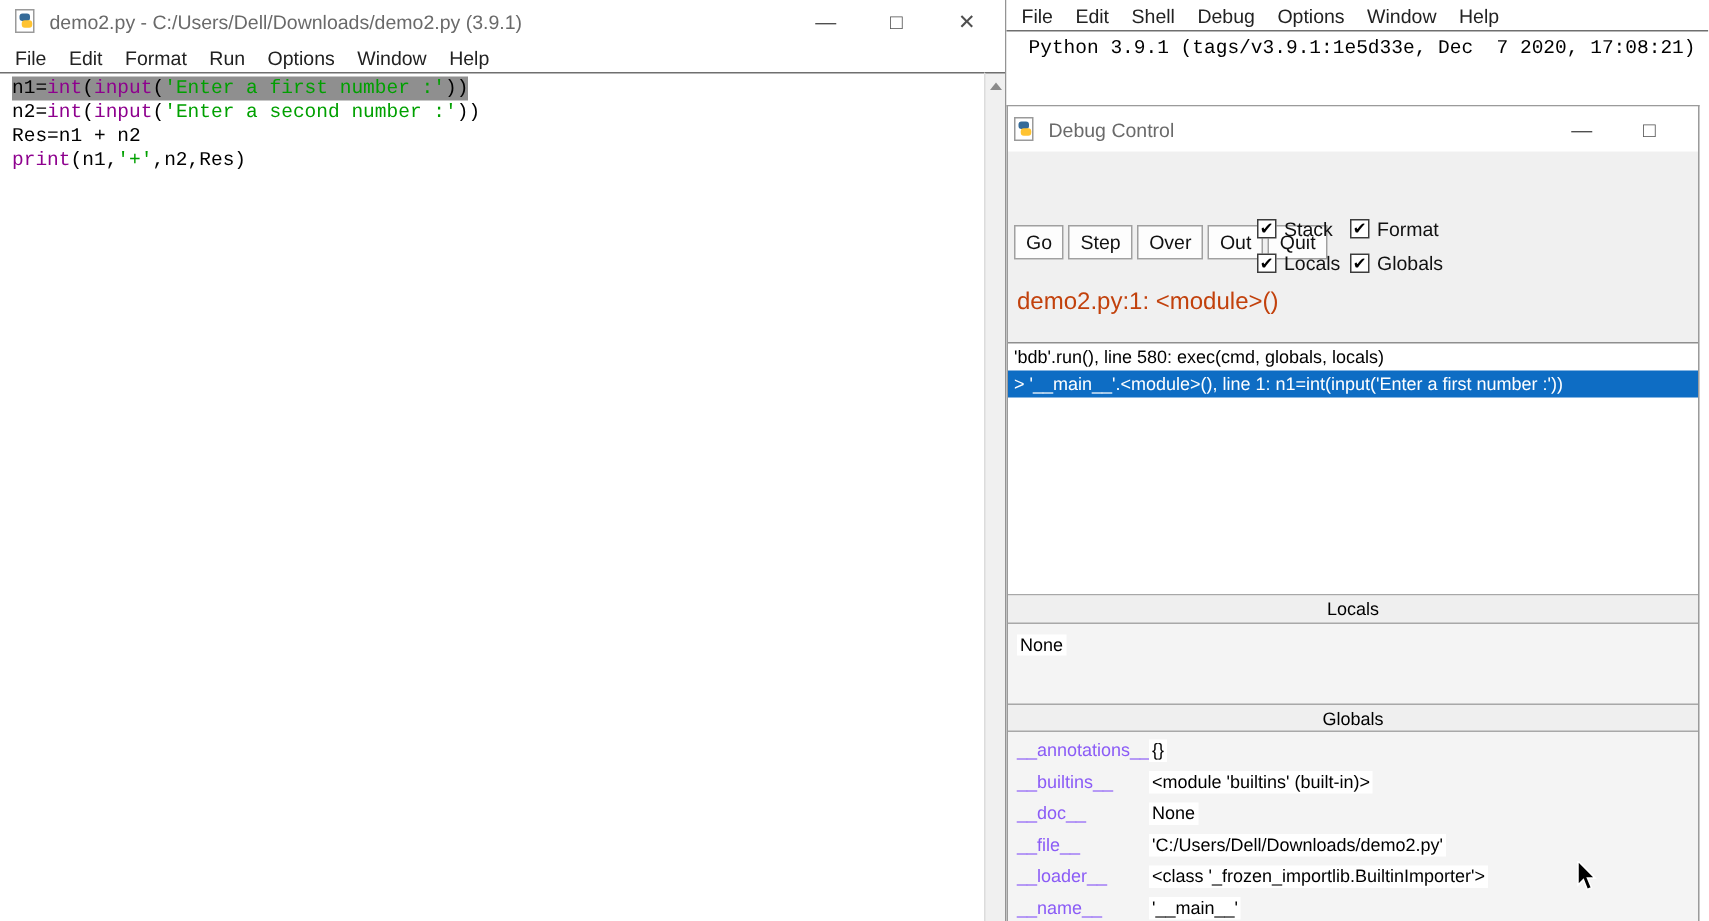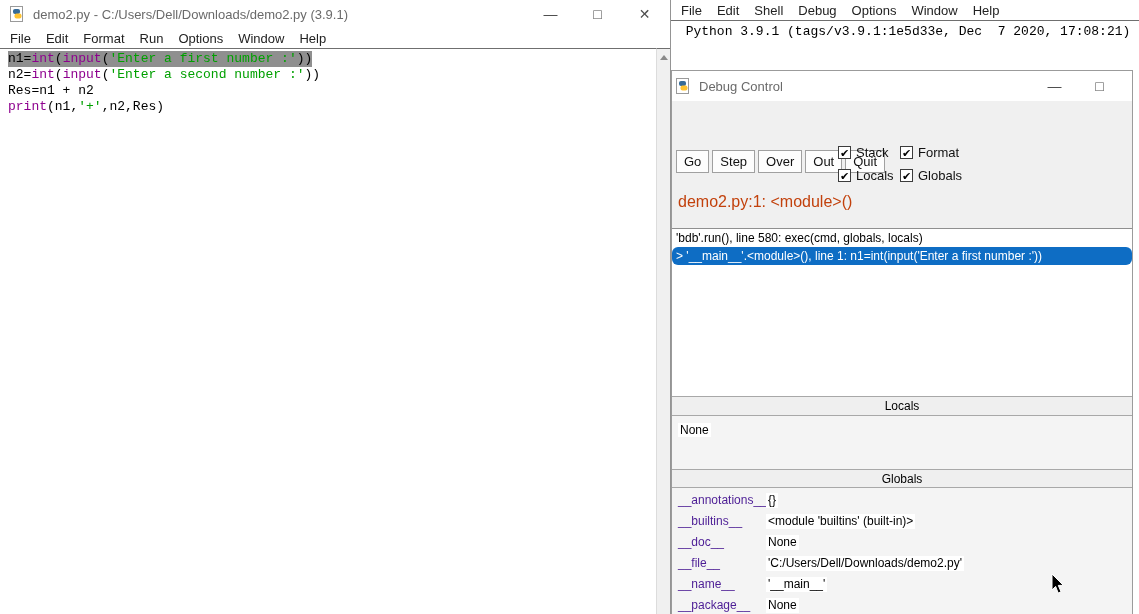--- a/index.html
+++ b/index.html
@@ -57,21 +57,21 @@
   .stack-panel{height:169px;flex:0 0 169px;background:#fff;border-top:1px solid #8f8f8f;
                border-bottom:1px solid #a8a8a8;box-sizing:border-box;overflow:hidden;}
   .stack-row{height:18px;line-height:18px;font-size:12px;padding-left:4px;white-space:pre;overflow:hidden;color:#000;}
   .stack-row.selected{color:#fff;}
   .panel-header{height:19px;line-height:18px;flex:0 0 19px;text-align:center;font-size:12px;color:#000;
                 background:#efefef;border-bottom:1px solid #a8a8a8;box-sizing:border-box;}
   .globals-header{border-top:1px solid #a8a8a8;}
   .locals-body{height:53px;flex:0 0 53px;background:#f4f4f4;padding:7px 0 0 6px;font-size:12px;box-sizing:border-box;}
   .globals-body{flex:1;background:#f4f4f4;padding:5px 0 0 6px;font-size:12px;overflow:hidden;}
   .kv-row{display:grid;grid-template-columns:88px 1fr;height:21px;align-items:start;line-height:15px;}
-  .kv-name{color:#4c1d95;white-space:nowrap;}
+  .kv-name{color:#8b5cf6;white-space:nowrap;}
   .kv-value{justify-self:start;background:#fff;padding:0 2px;white-space:pre;color:#000;}
   .white-patch{background:#fff;padding:0 2px;}
 
   
   #mouse-cursor{position:absolute;left:1051px;top:574px;width:14px;height:20px;pointer-events:none;}
 </style>
 </head>
 <body>
 
 <div id="canvas">
@@ -155,21 +155,21 @@
           <label class="chk">
             <span class="chk-box">✔</span>
             <span class="chk-label">Globals</span>
           </label>
         </div>
     </div>
     <div class="dbg-status">demo2.py:1: &lt;module&gt;()</div>
     <div class="dbg-gap"></div>
     <div class="stack-panel">
         <div class="stack-row">'bdb'.run(), line 580: exec(cmd, globals, locals)</div>
-        <div class="stack-row selected" style="background: rgb(14, 109, 196); border-radius: 6px;">&gt; '__main__'.&lt;module&gt;(), line 1: n1=int(input('Enter a first number :'))</div>
+        <div class="stack-row selected" style="background: rgb(14, 109, 196);">&gt; '__main__'.&lt;module&gt;(), line 1: n1=int(input('Enter a first number :'))</div>
       </div>
     <div class="panel-header">Locals</div>
     <div class="locals-body">
       <span class="white-patch">None</span>
     </div>
     <div class="panel-header globals-header">Globals</div>
     <div class="globals-body">
         <div class="kv-row">
           <span class="kv-name">__annotations__</span>
           <span class="kv-value">{}</span>
@@ -180,20 +180,24 @@
         </div>
         <div class="kv-row">
           <span class="kv-name">__doc__</span>
           <span class="kv-value">None</span>
         </div>
         <div class="kv-row">
           <span class="kv-name">__file__</span>
           <span class="kv-value">'C:/Users/Dell/Downloads/demo2.py'</span>
         </div>
         <div class="kv-row">
+          <span class="kv-name">__loader__</span>
+          <span class="kv-value">&lt;class '_frozen_importlib.BuiltinImporter'&gt;</span>
+        </div>
+        <div class="kv-row">
           <span class="kv-name">__name__</span>
           <span class="kv-value">'__main__'</span>
         </div>
         <div class="kv-row">
           <span class="kv-name">__package__</span>
           <span class="kv-value">None</span>
         </div>
         <div class="kv-row">
           <span class="kv-name">__spec__</span>
           <span class="kv-value">None</span>

